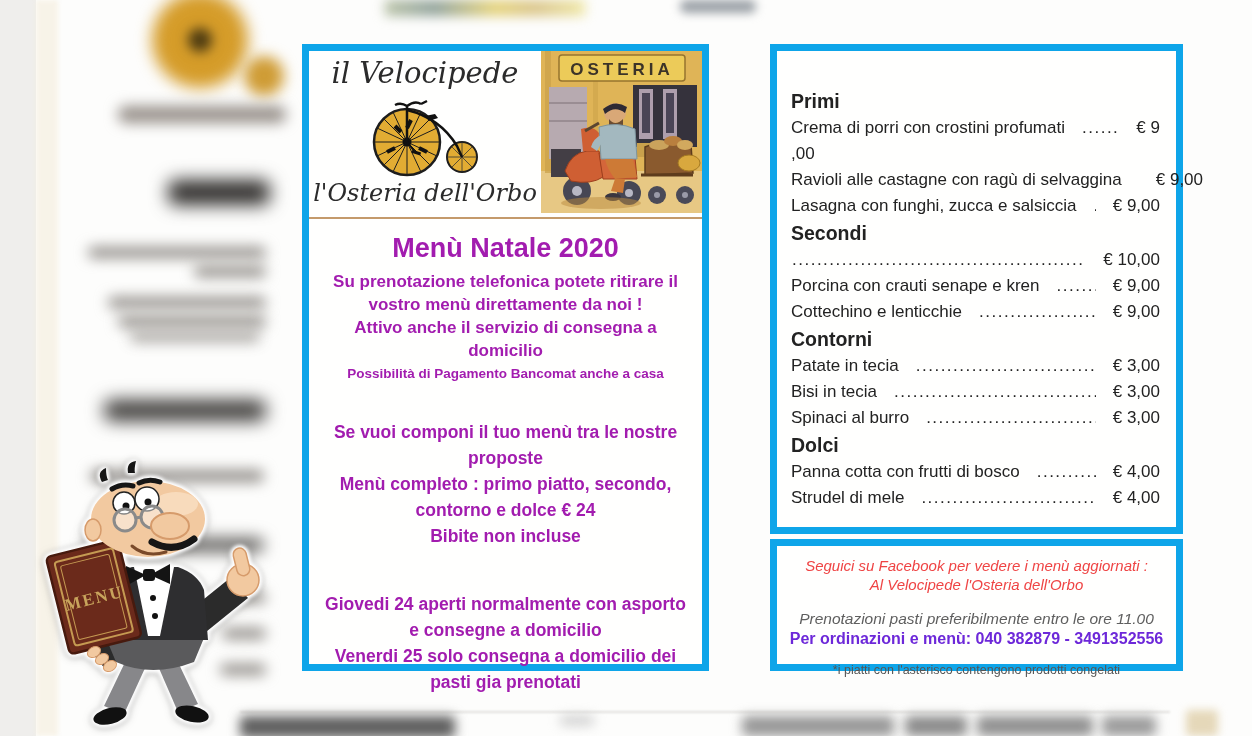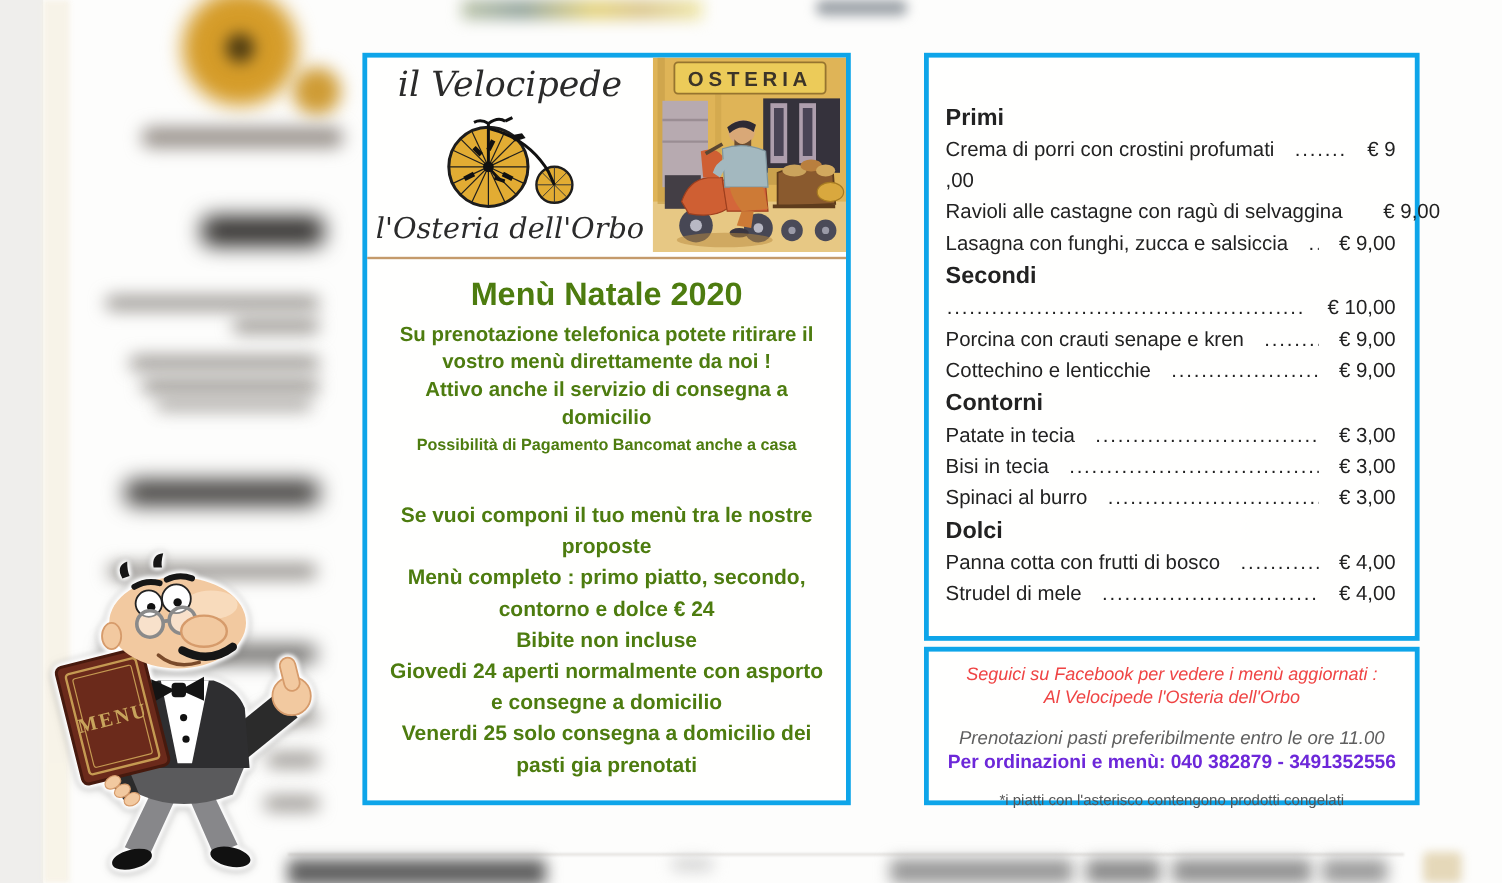--- a/index.html
+++ b/index.html
@@ -33,35 +33,35 @@
   .bg-bot-line{left:240px;top:711px;width:930px;height:2px;background:#e2e0dd;filter:blur(1px);}
   .blur-bot{border-radius:4px;filter:blur(6px);}
   .bgb-1{left:240px;top:716px;width:215px;height:22px;background:#5f5f5f;}
   .bgb-2{left:560px;top:716px;width:34px;height:9px;background:#cbcbcb;}
   .bgb-3{left:742px;top:716px;width:152px;height:20px;background:#979797;}
   .bgb-4{left:905px;top:716px;width:62px;height:20px;background:#8a8a8a;}
   .bgb-5{left:977px;top:716px;width:116px;height:20px;background:#909090;}
   .bgb-6{left:1102px;top:716px;width:54px;height:20px;background:#9b9b9b;}
   .bgb-7{left:1186px;top:710px;width:32px;height:26px;background:#e5d8b9;filter:blur(4px);}
   
-  .panel{background:#fffffe;border:4px solid #0ea5e9;box-sizing:border-box;}
+  .panel{background:#fffffe;border:7px solid #0ea5e9;box-sizing:border-box;}
   .left-panel{left:302px;top:44px;width:407px;height:627px;}
   .lp-header{display:flex;height:166px;border-bottom:2px solid #c49a6b;}
   .brand{flex:1;text-align:center;padding-top:6px;color:#2b2b2b;}
   .brand-top{font-family:"DejaVu Serif",serif;font-style:italic;font-size:29px;line-height:32px;}
   .brand-bottom{font-family:"DejaVu Serif",serif;font-style:italic;font-size:24px;line-height:26px;margin-top:2px;}
   .bike-wrap{height:88px;margin-top:1px;}
   .painting{width:161px;height:100%;flex:0 0 auto;}
-  .lp-body{text-align:center;color:#4d7c0f;}
+  .lp-body{text-align:center;color:#a21caf;}
   .lp-title{font-size:27px;font-weight:bold;margin:14px 0 6px;}
   .lp-p{font-size:17px;font-weight:bold;line-height:23px;margin:0 auto;width:92%;}
   .lp-small{font-size:13.5px;font-weight:bold;margin-top:4px;}
   .lp-block2{margin-top:38px;}
   .lp-block2 .lp-p{font-size:17.5px;line-height:26px;width:90%;}
-  .lp-block3{}
+  .lp-block3{margin-top:42px;}
   .lp-block3 .lp-p{font-size:17.5px;line-height:26px;width:94%;}
   
   .right-panel{left:770px;top:44px;width:413px;height:490px;padding:36px 16px 0 14px;color:#222;}
   .sec-title{font-size:19.5px;font-weight:bold;line-height:28px;}
   .dish-row{display:flex;align-items:baseline;font-size:17px;line-height:26px;gap:16px;}
   .dish-name{white-space:nowrap;}
   .dish-dots{flex:1 1 auto;overflow:hidden;white-space:nowrap;letter-spacing:1.5px;margin:0 1px;}
   .dish-price{white-space:nowrap;}
   .price-overflow{font-size:17px;line-height:26px;}
   .rp-footer{left:770px;top:539px;width:413px;height:132px;text-align:center;padding-top:10px;}

